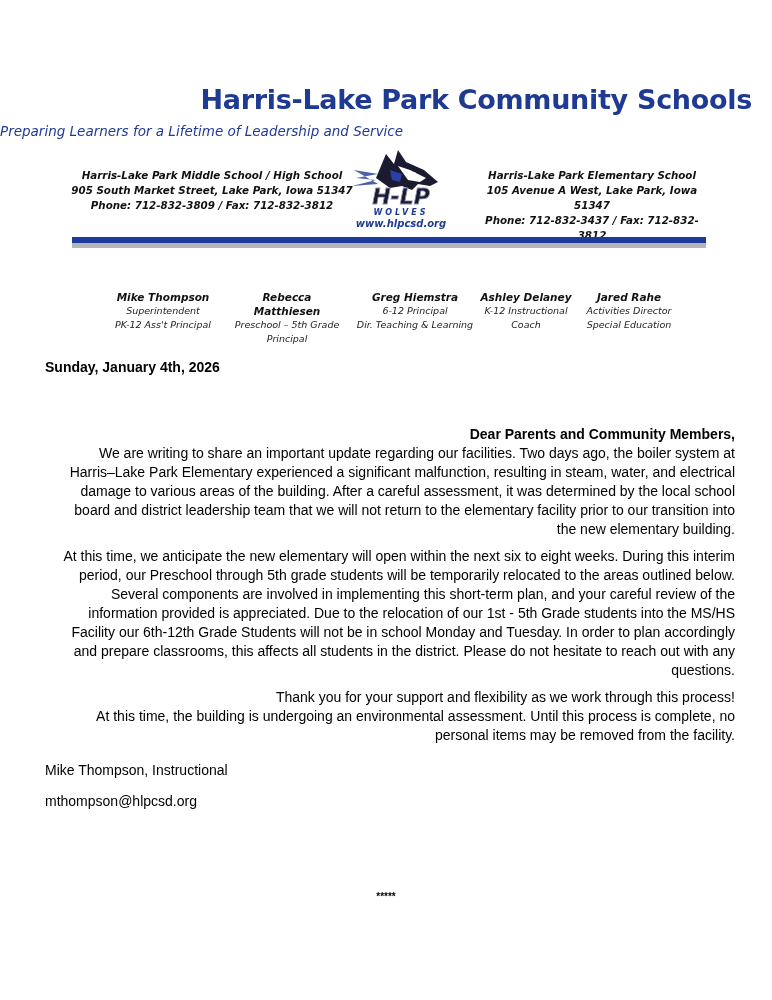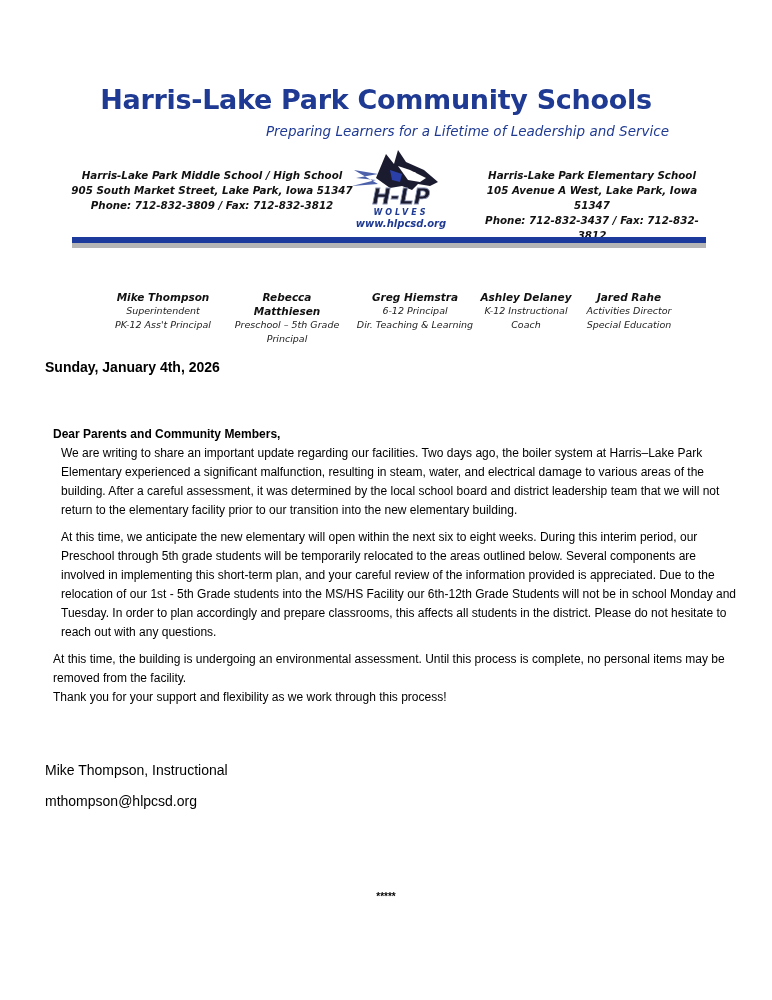--- a/index.html
+++ b/index.html
@@ -1,36 +1,36 @@
 <!DOCTYPE html>
 <html><head>
 <meta charset="utf-8">
 <style>
   html, body { margin: 0; padding: 0; background: #ffffff; }
   body { width: 772px; height: 1000px; position: relative; overflow: hidden; font-family: "Liberation Sans", sans-serif; color: #000; }
 
   .letterhead { position: absolute; left: 0; top: 0; width: 772px; height: 320px; }
-  .district-name { position: absolute; left: 0; width: 752px; top: 84px; text-align: center; font-family: "DejaVu Sans", sans-serif; font-weight: bold; font-size: 27px; color: #1f3a93; letter-spacing: -0.3px; }
-  .tagline { position: absolute; left: 0; width: 669px; top: 123px; text-align: right; font-family: "DejaVu Sans", sans-serif; font-style: italic; font-size: 13.5px; color: #1f3a93; }
+  .district-name { position: absolute; left: 0; width: 752px; top: 84px; text-align: right; font-family: "DejaVu Sans", sans-serif; font-weight: bold; font-size: 27px; color: #1f3a93; letter-spacing: -0.3px; }
+  .tagline { position: absolute; left: 0; width: 669px; top: 123px; text-align: left; font-family: "DejaVu Sans", sans-serif; font-style: italic; font-size: 13.5px; color: #1f3a93; }
 
   .school-block { position: absolute; top: 162px; font-family: "DejaVu Sans", sans-serif; font-style: italic; font-weight: bold; font-size: 10.3px; line-height: 15px; text-align: center; color: #111; margin-top: 6px; }
   .school-left { left: 62px; width: 300px; }
   .school-right { left: 472px; width: 240px; }
 
   .logo { position: absolute; left: 346px; top: 140px; width: 110px; height: 95px; }
   .logo-url { position: absolute; left: 0; width: 110px; top: 78px; text-align: center; font-family: "DejaVu Sans", sans-serif; font-style: italic; font-weight: bold; font-size: 10px; color: #1f3a93; }
 
   .rule-blue { position: absolute; left: 72px; top: 237px; width: 634px; height: 6px; background: #1c3a9c; }
   .rule-gray { position: absolute; left: 72px; top: 243px; width: 634px; height: 5px; background: #b5b5b5; }
 
   .staff { position: absolute; top: 263px; font-family: "DejaVu Sans", sans-serif; font-style: italic; text-align: center; font-size: 9.5px; line-height: 14px; color: #222; margin-top: 27px; }
   .staff .name { font-weight: bold; font-size: 10.5px; color: #111; }
 
   .date-line { position: absolute; left: 45px; top: 359px; font-weight: bold; font-size: 14px; }
-  .letter-body { position: absolute; left: 53px; top: 425px; width: 690px; font-size: 12px; line-height: 19px; }
+  .letter-body { position: absolute; left: 45px; top: 425px; width: 690px; font-size: 14px; line-height: 19px; text-align: right; }
   .salutation { font-weight: bold; }
   .para { margin: 0 0 8px 8px; }
   .para-tight { margin: 0; }
   .signature { position: absolute; left: 45px; top: 762px; font-size: 14px; }
   .email { position: absolute; left: 45px; top: 793px; font-size: 14px; }
   .stars { position: absolute; left: 0; width: 772px; top: 891px; text-align: center; font-size: 10px; font-weight: bold; letter-spacing: 0px; }
 </style>
 </head>
 <body>
 
@@ -94,19 +94,19 @@
     <div>Special Education</div>
   </div>
 </div>
 
 <div class="date-line">Sunday, January 4th, 2026</div>
 
 <div class="letter-body">
   <div class="salutation">Dear Parents and Community Members,</div>
   <p class="para">We are writing to share an important update regarding our facilities. Two days ago, the boiler system at Harris–Lake Park Elementary experienced a significant malfunction, resulting in steam, water, and electrical damage to various areas of the building. After a careful assessment, it was determined by the local school board and district leadership team that we will not return to the elementary facility prior to our transition into the new elementary building.</p>
   <p class="para">At this time, we anticipate the new elementary will open within the next six to eight weeks. During this interim period, our Preschool through 5th grade students will be temporarily relocated to the areas outlined below. Several components are involved in implementing this short-term plan, and your careful review of the information provided is appreciated. Due to the relocation of our 1st - 5th Grade students into the MS/HS Facility our 6th-12th Grade Students will not be in school Monday and Tuesday. In order to plan accordingly and prepare classrooms, this affects all students in the district. Please do not hesitate to reach out with any questions.</p>
+  <p class="para-tight">Thank you for your support and flexibility as we work through this process!</p>
   <p class="para-tight">At this time, the building is undergoing an environmental assessment. Until this process is complete, no personal items may be removed from the facility.</p>
-  <p class="para-tight">Thank you for your support and flexibility as we work through this process!</p>
 </div>
 
 <div class="signature">Mike Thompson, Instructional</div>
 <div class="email">mthompson@hlpcsd.org</div>
 <div class="stars">*****</div>
 
 </body></html>

